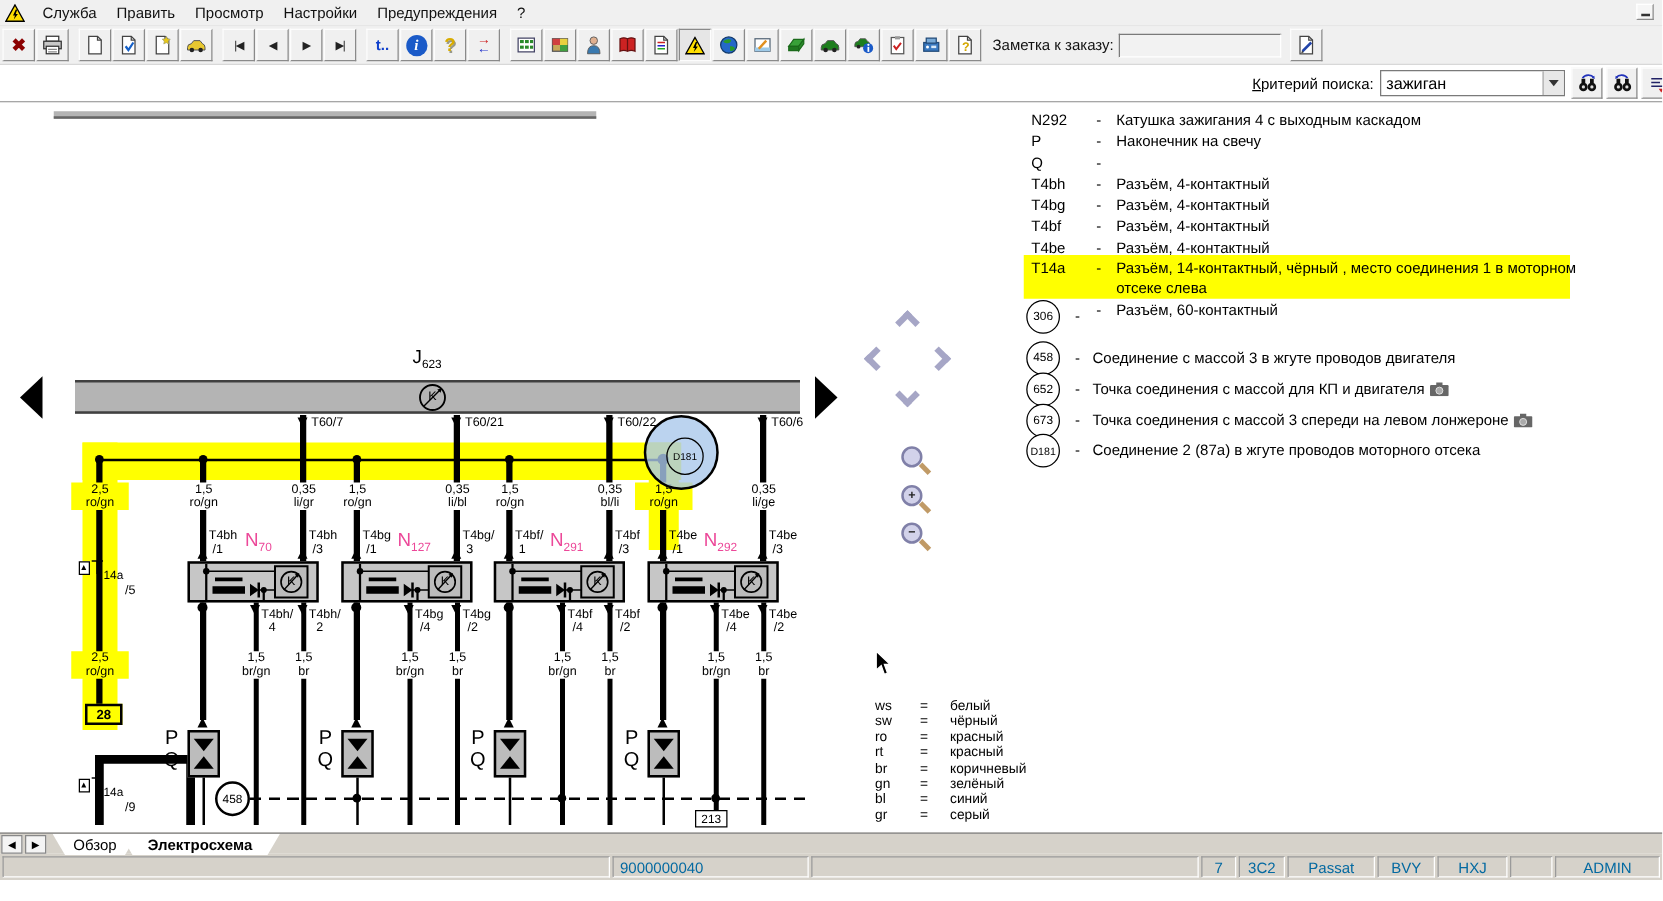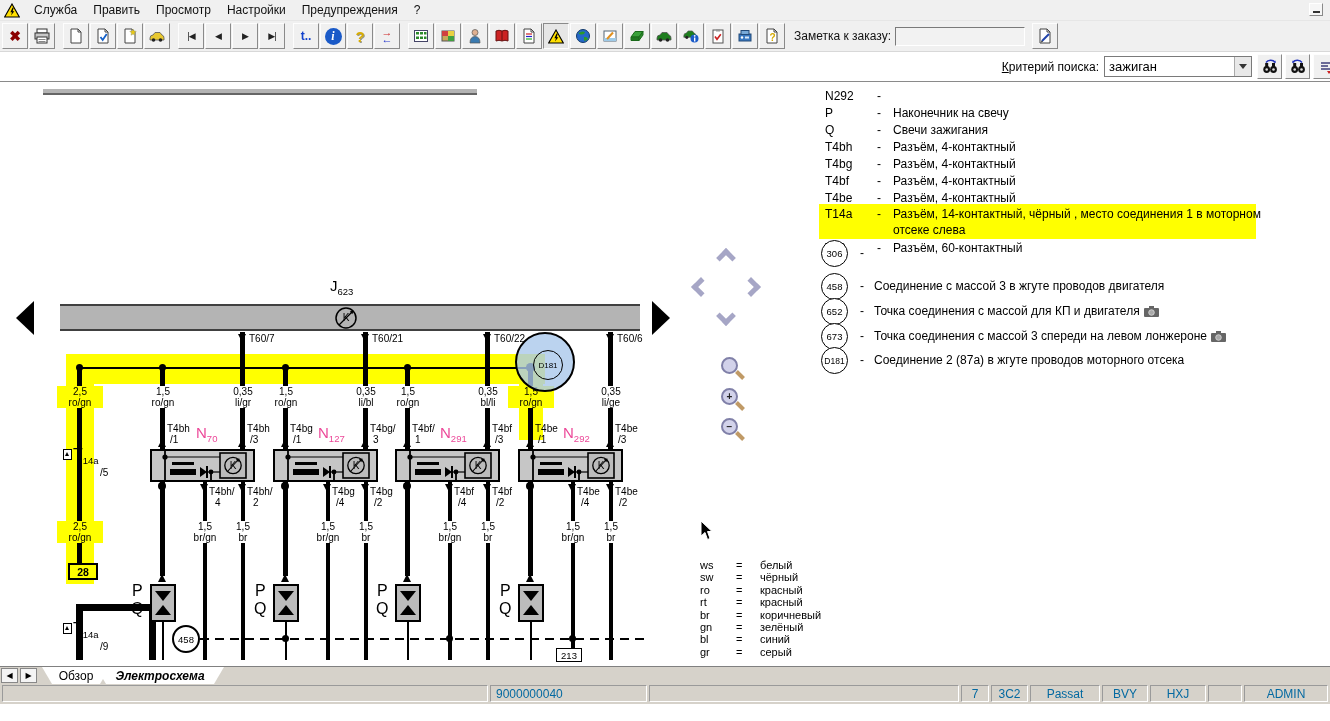--- a/index.html
+++ b/index.html
@@ -91,21 +91,21 @@
   .ldesc2{flex:1;margin-top:5px}
   .camico{margin-left:4px;vertical-align:-2px}
   
   .colorlegend{position:absolute;left:700px;top:477px;font-size:11px;line-height:12.4px;color:#000}
   .crow{display:flex}
   .ccode{width:36px}.ceq{width:24px}
   
   .tabbar{height:17px;background:#d6d2ca;border-top:1px solid #808080;display:flex;align-items:stretch;position:relative}
   .tabnav{width:17px;height:15px;margin:1px 1px 0 1px;background:#f4f4f4;border:1px solid #888;display:flex;align-items:center;justify-content:center;font-size:8px;color:#000}
   .tab{position:relative;height:17px;background:#fff;clip-path:polygon(0 0,100% 0,calc(100% - 10px) 100%,10px 100%);display:flex;align-items:center;justify-content:center;font-size:12px;color:#000;padding:0 14px}
-  .tab.active{font-weight:700;font-style:italic;z-index:2}
+  .tab.active{font-weight:700;z-index:2}
   
   .statusbar{height:21px;background:#d6d2ca;display:flex;align-items:center;padding:1px 2px;gap:2px}
   .scell{height:17px;border:1px solid;border-color:#9a9a9a #fff #fff #9a9a9a;font-size:12px;color:#0369a1;display:flex;align-items:center;padding:0 5px;flex:none}
   .scell.ctr{justify-content:center}
 </style>
 </head>
 <body>
 
 <svg width="0" height="0" style="position:absolute">
   <defs>
@@ -712,30 +712,30 @@
     <div class="mag" style="left:721px;top:336px">−</div>
 
     <svg class="ab" style="left:700px;top:438px" width="14" height="21">
         <path d="M1,1 L1,16 L5,12.5 L7.5,19.5 L10,18.5 L7.5,11.5 L12,11.5 Z" fill="#000" stroke="#fff" stroke-width="1"></path>
       </svg>
 
     <div class="legend">
       <div class="lrow" style="top:6px;width:100%">
           <span class="lcode">N292</span>
           <span class="ldash">-</span>
+          <span class="ldesc">Катушка зажигания 4 с выходным каскадом</span>
         </div>
       <div class="lrow" style="top:23px;width:100%">
           <span class="lcode">P</span>
           <span class="ldash">-</span>
           <span class="ldesc">Наконечник на свечу</span>
         </div>
       <div class="lrow" style="top:40px;width:100%">
           <span class="lcode">Q</span>
           <span class="ldash">-</span>
-          <span class="ldesc">Свечи зажигания</span>
         </div>
       <div class="lrow" style="top:57px;width:100%">
           <span class="lcode">T4bh</span>
           <span class="ldash">-</span>
           <span class="ldesc">Разъём, 4-контактный</span>
         </div>
       <div class="lrow" style="top:74px;width:100%">
           <span class="lcode">T4bg</span>
           <span class="ldash">-</span>
           <span class="ldesc">Разъём, 4-контактный</span>

